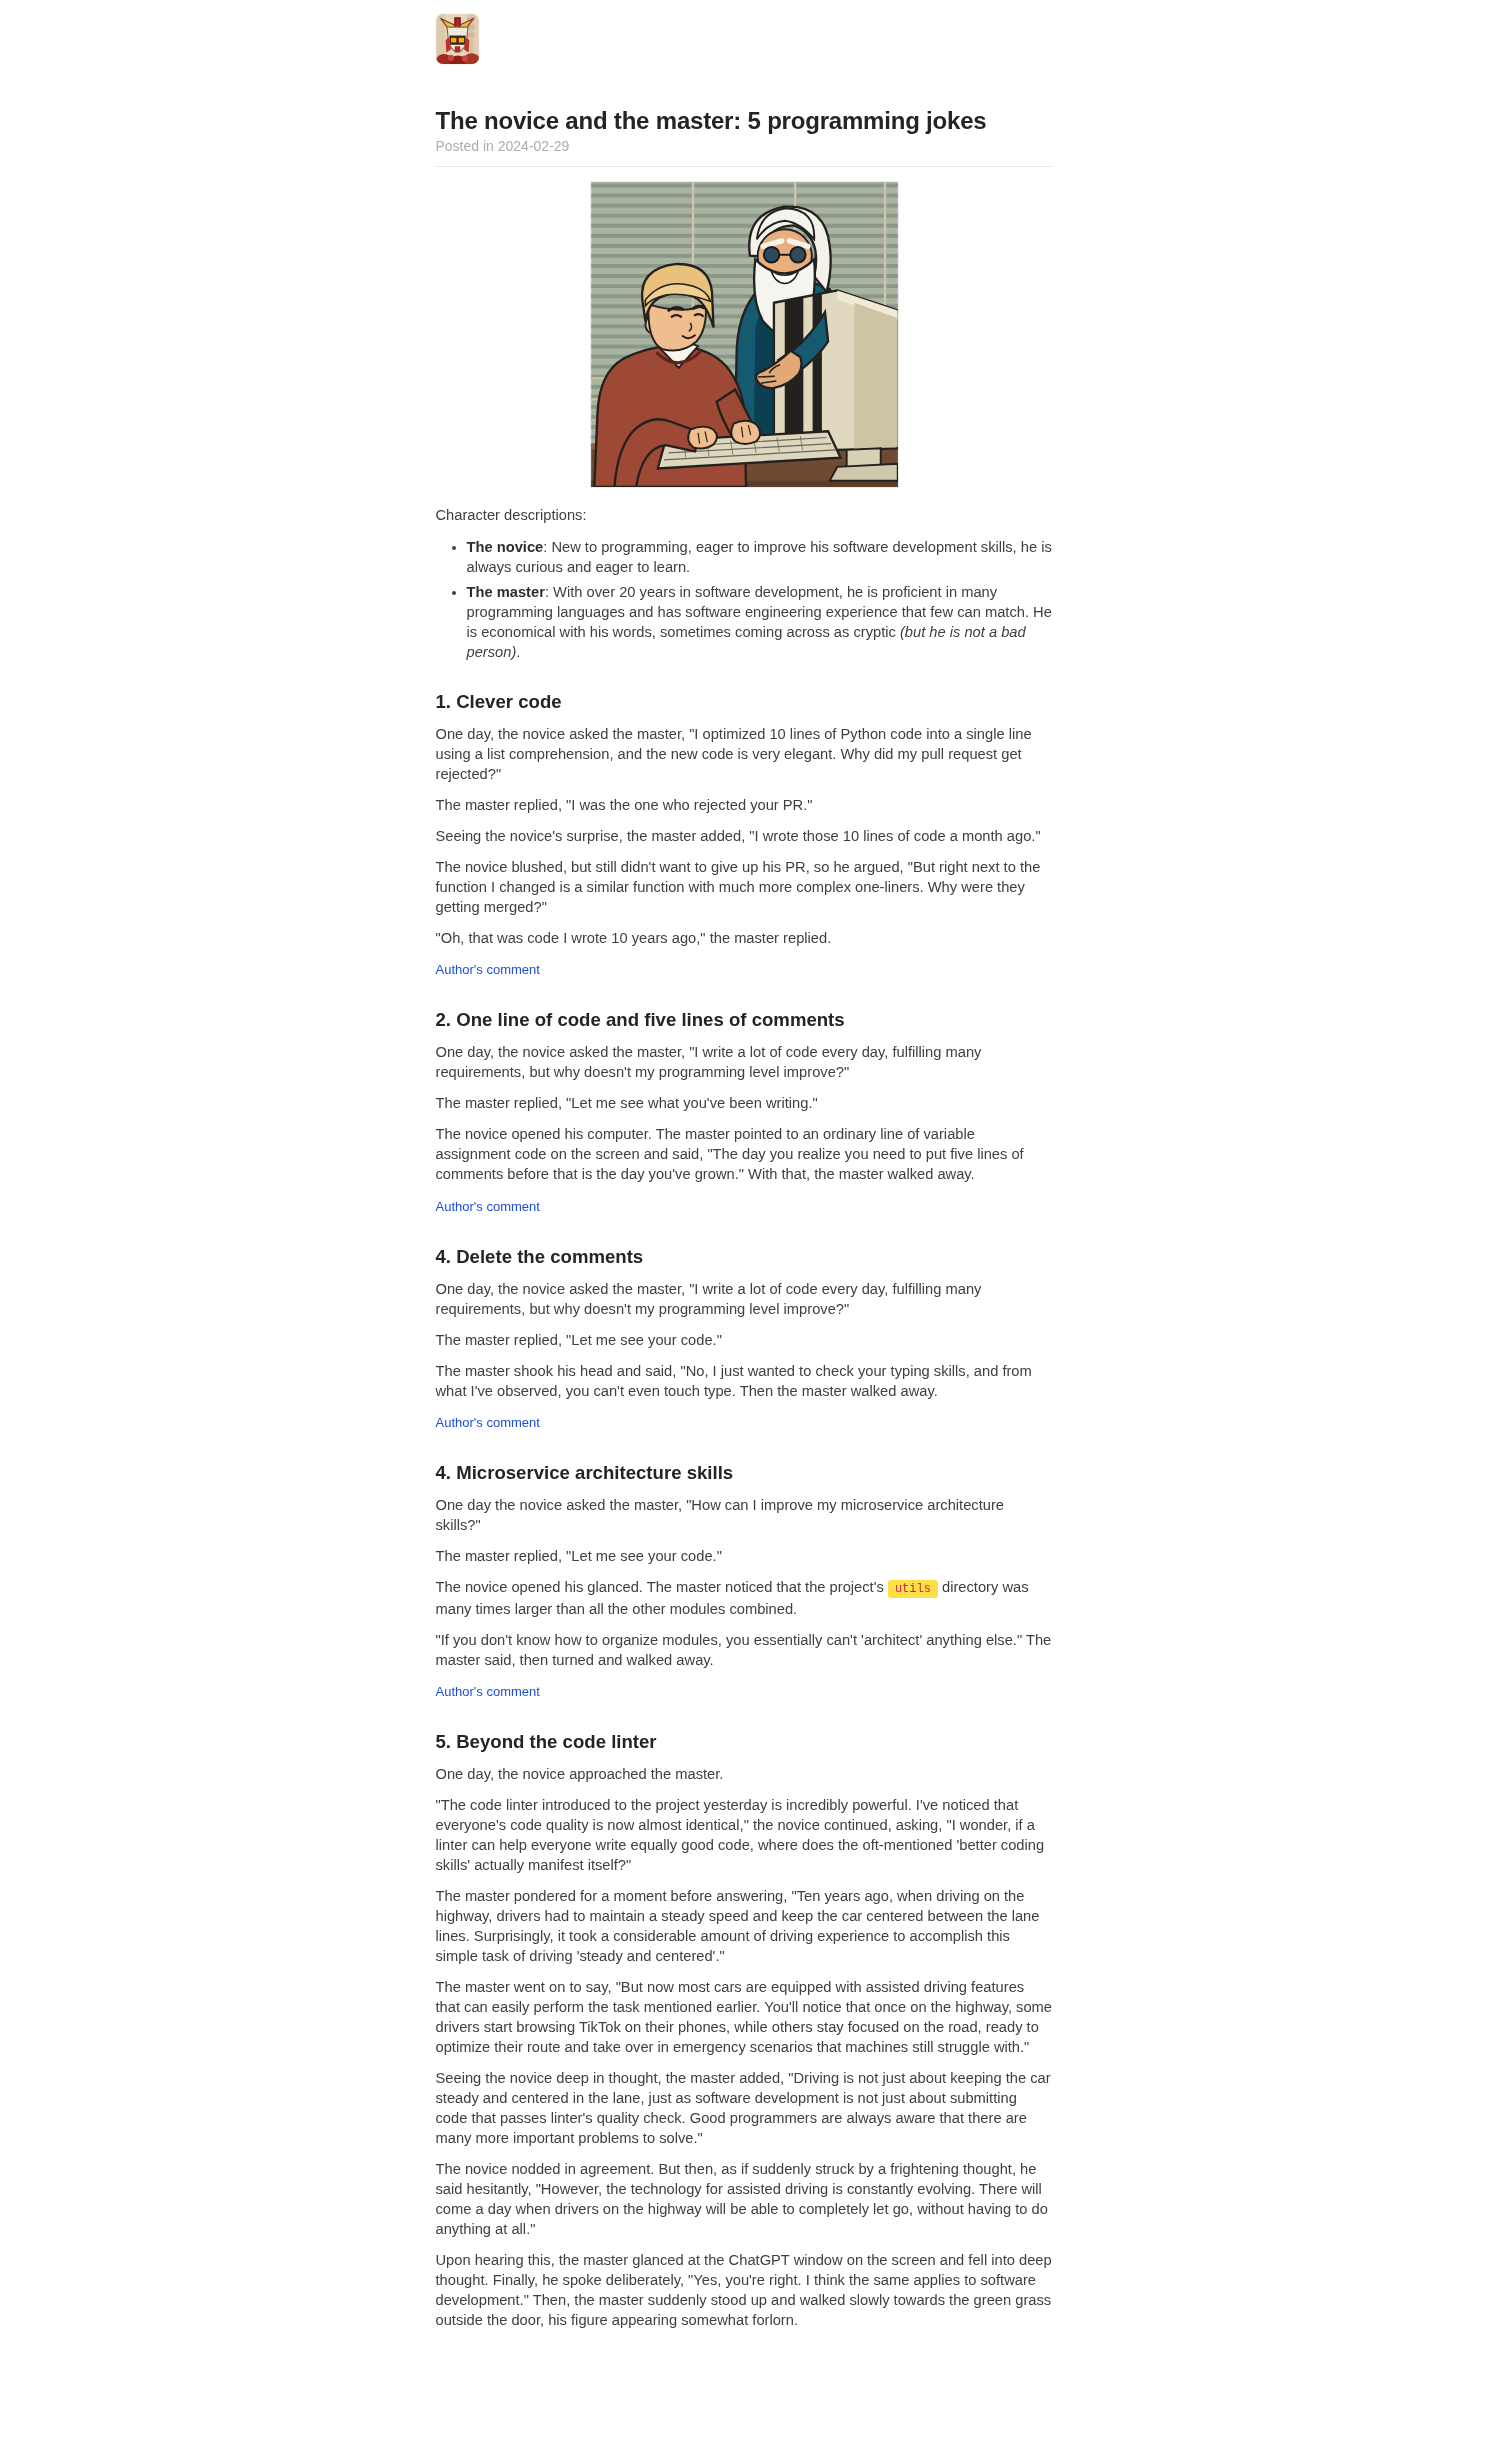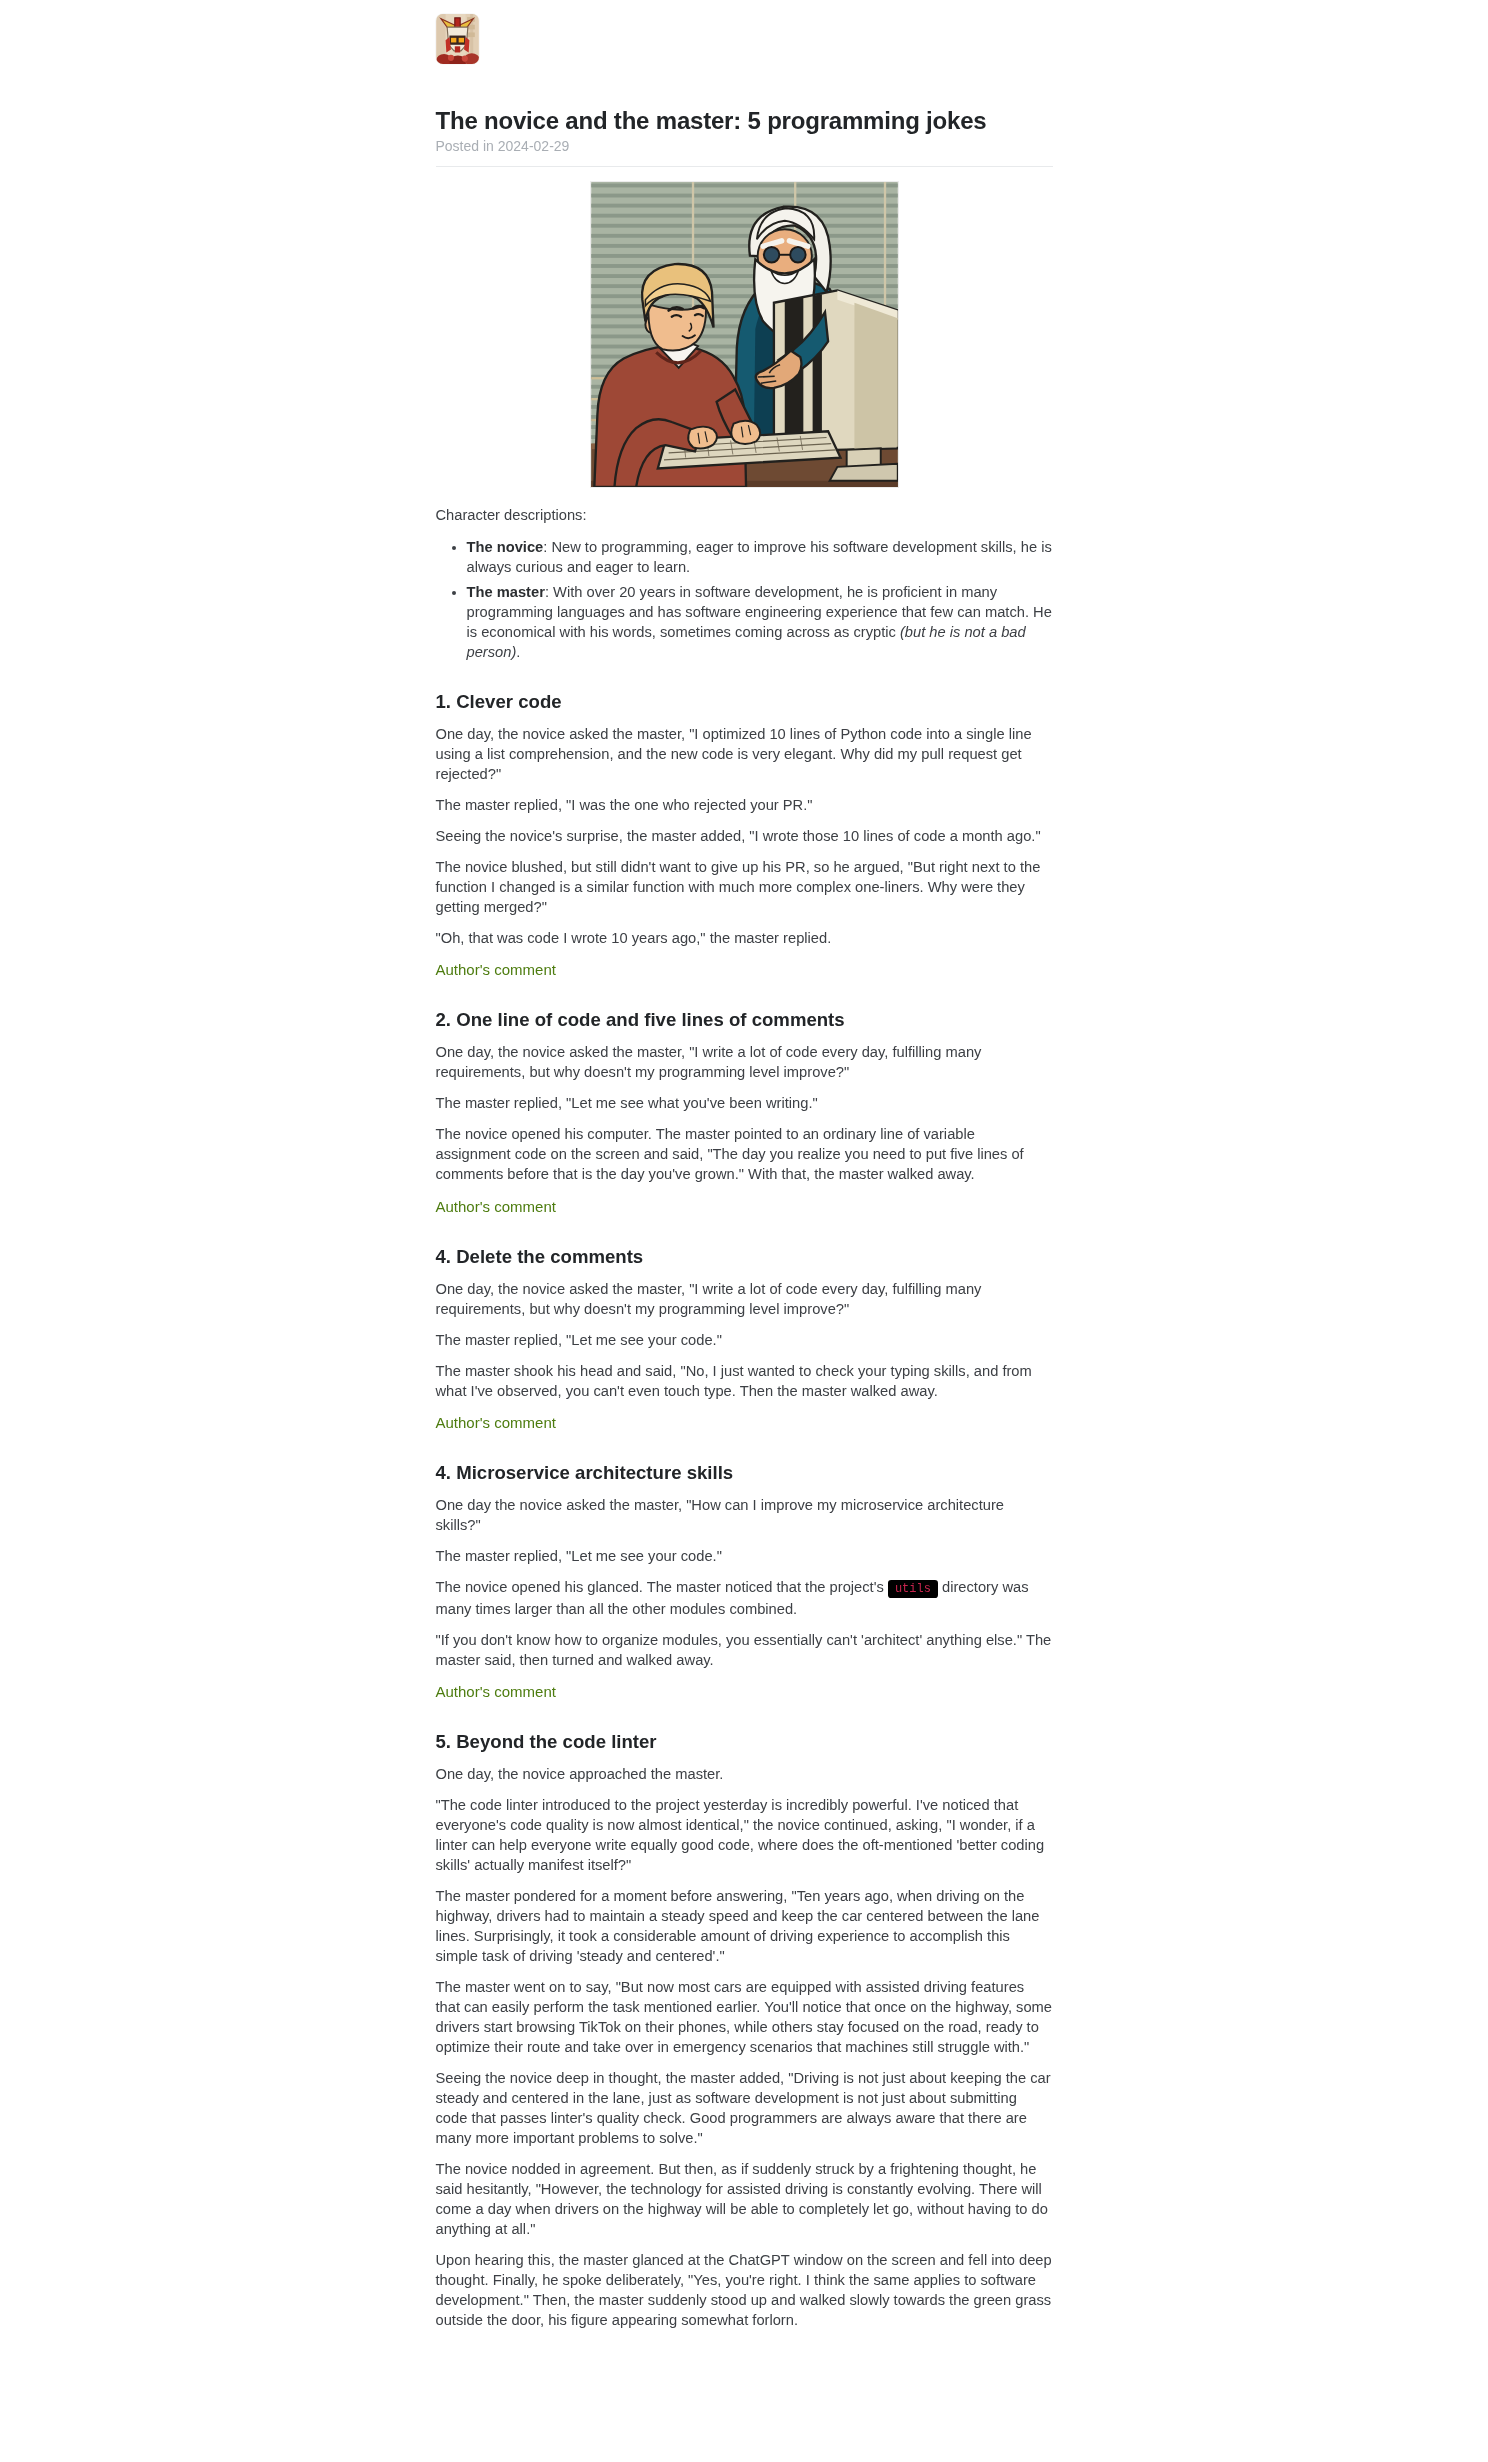--- a/index.html
+++ b/index.html
@@ -34,26 +34,26 @@
   ul.char-list li { font-size:14.7px; line-height:20px; margin-top:4.7px; }
   .b { font-weight:700; color:#2b2e31; }
   .i { font-style:italic; }
 
   h2.joke-h {
     margin:28px 0 0; font-size:18.6px; line-height:23px;
     font-weight:700; color:#222528;
   }
   p.link-p { margin:12.4px 0 0; }
   a.author-link {
-    font-size:15px; line-height:20px;
-    color:#4d7c0f; text-decoration:none; cursor:pointer;
+    font-size:13px; line-height:20px;
+    color:#1d4ed8; text-decoration:none; cursor:pointer;
   }
   code.inline-code {
     font-family:"Liberation Mono", "DejaVu Sans Mono", monospace;
-    font-size:12px; color:#c7254e; background:#000000;
+    font-size:12px; color:#c7254e; background:#fde047;
     padding:2.3px 7px; border-radius:3.1px;
   }
 </style>
 </head>
 <body>
 
 <main>
   <div class="container">
 
     <header>

